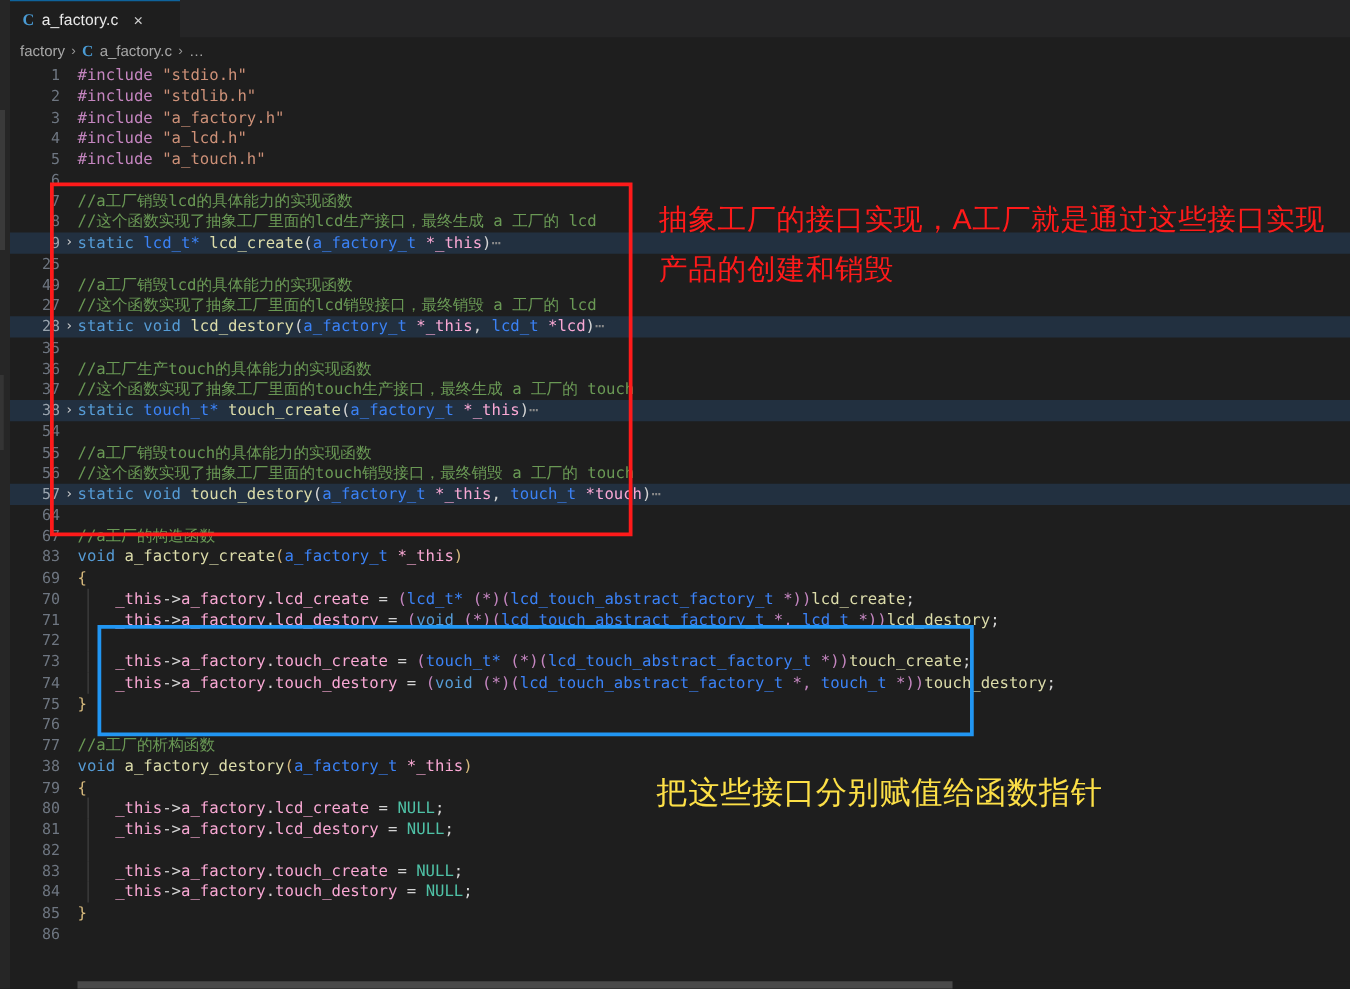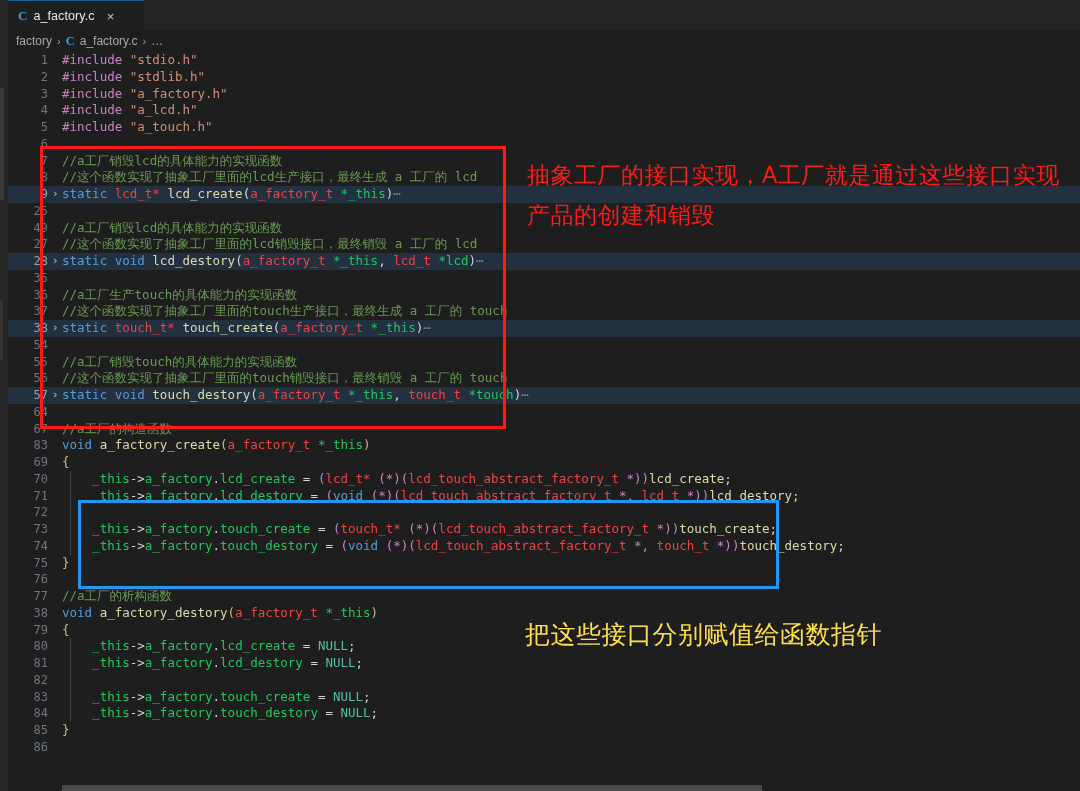--- a/index.html
+++ b/index.html
@@ -42,23 +42,23 @@
   .row.fold .ln{color:#9aa4ae;}
   .tx{position:absolute;left:54px;color:#d4d4d4;}
   .arrow{position:absolute;left:44px;color:#cfcfcf;font-size:11px;}
   .ind{position:absolute;left:62px;top:0;bottom:0;width:1px;background:#404040;}
 
   
   .cmt{color:#6a9955;}
   .pre{color:#c586c0;}
   .str{color:#ce9178;}
   .kw{color:#569cd6;}
-  .typ{color:#ef4444;}
+  .typ{color:#3b82f6;}
   .fn{color:#dcdcaa;}
-  .var{color:#22c55e;}
+  .var{color:#f9a8d4;}
   .par{color:#d4d4d4;}
   .brc{color:#d7ba7d;}
   .dots{color:#8a8a8a;}
   .op{color:#d4d4d4;}
   .cn{color:#4fc1a6;}
   .pk{color:#c586c0;}
 
   
   .redbox{position:absolute;left:40px;top:146px;width:466px;height:283px;
           border:3px solid #ff1a1a;box-sizing:border-box;pointer-events:none;}

